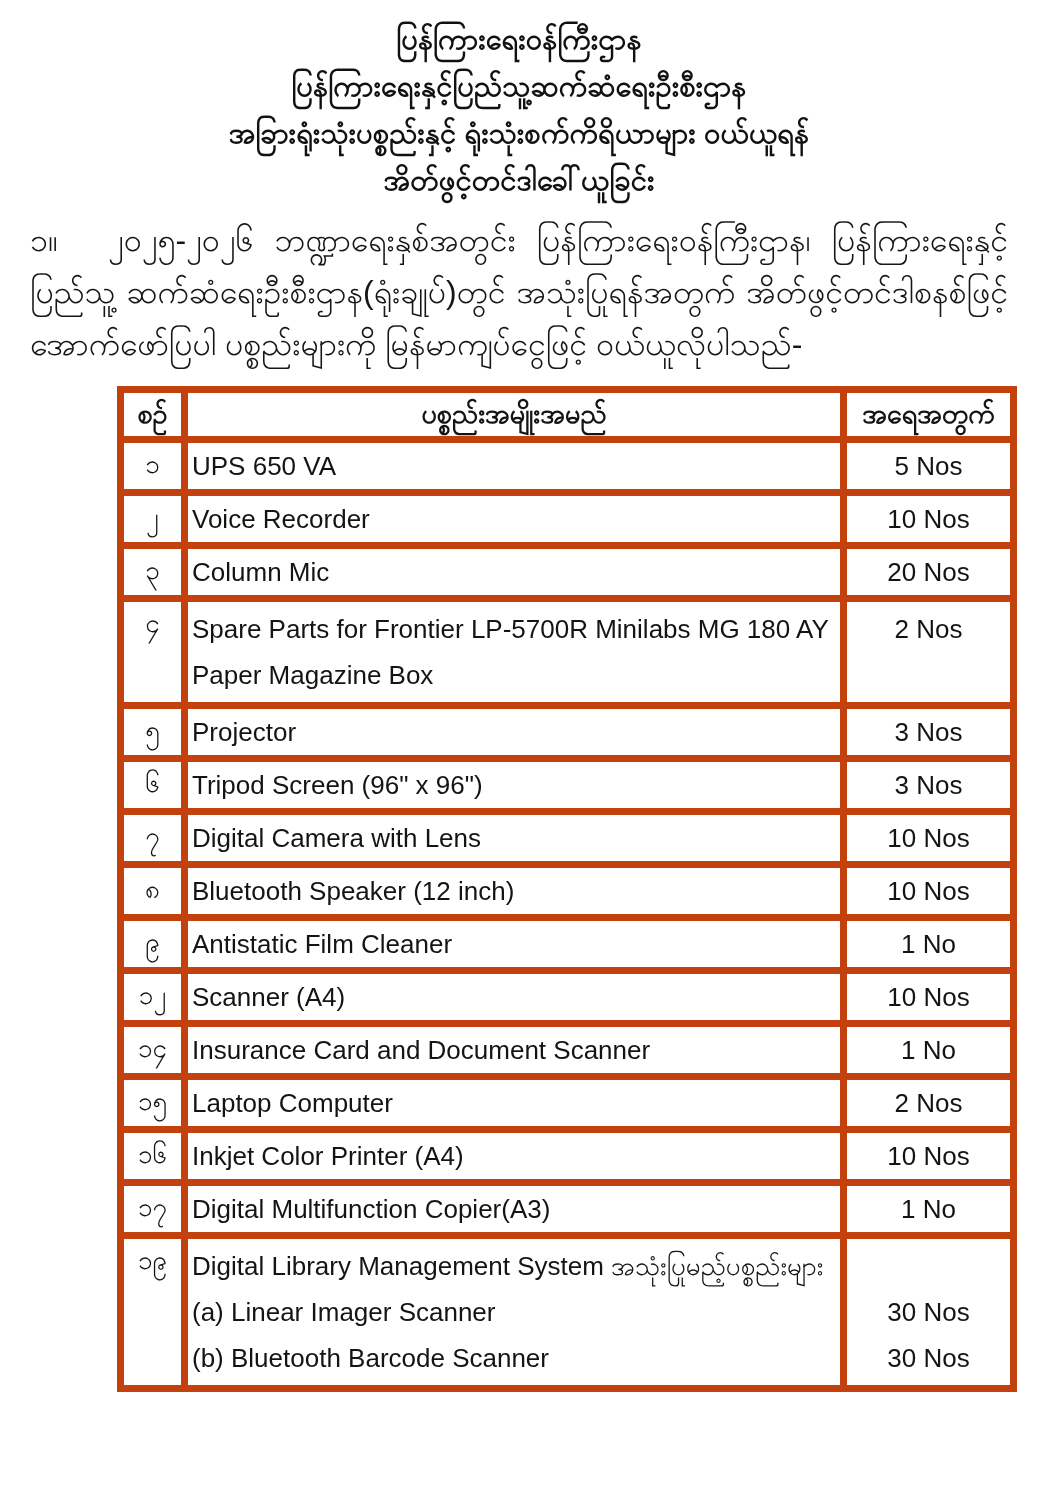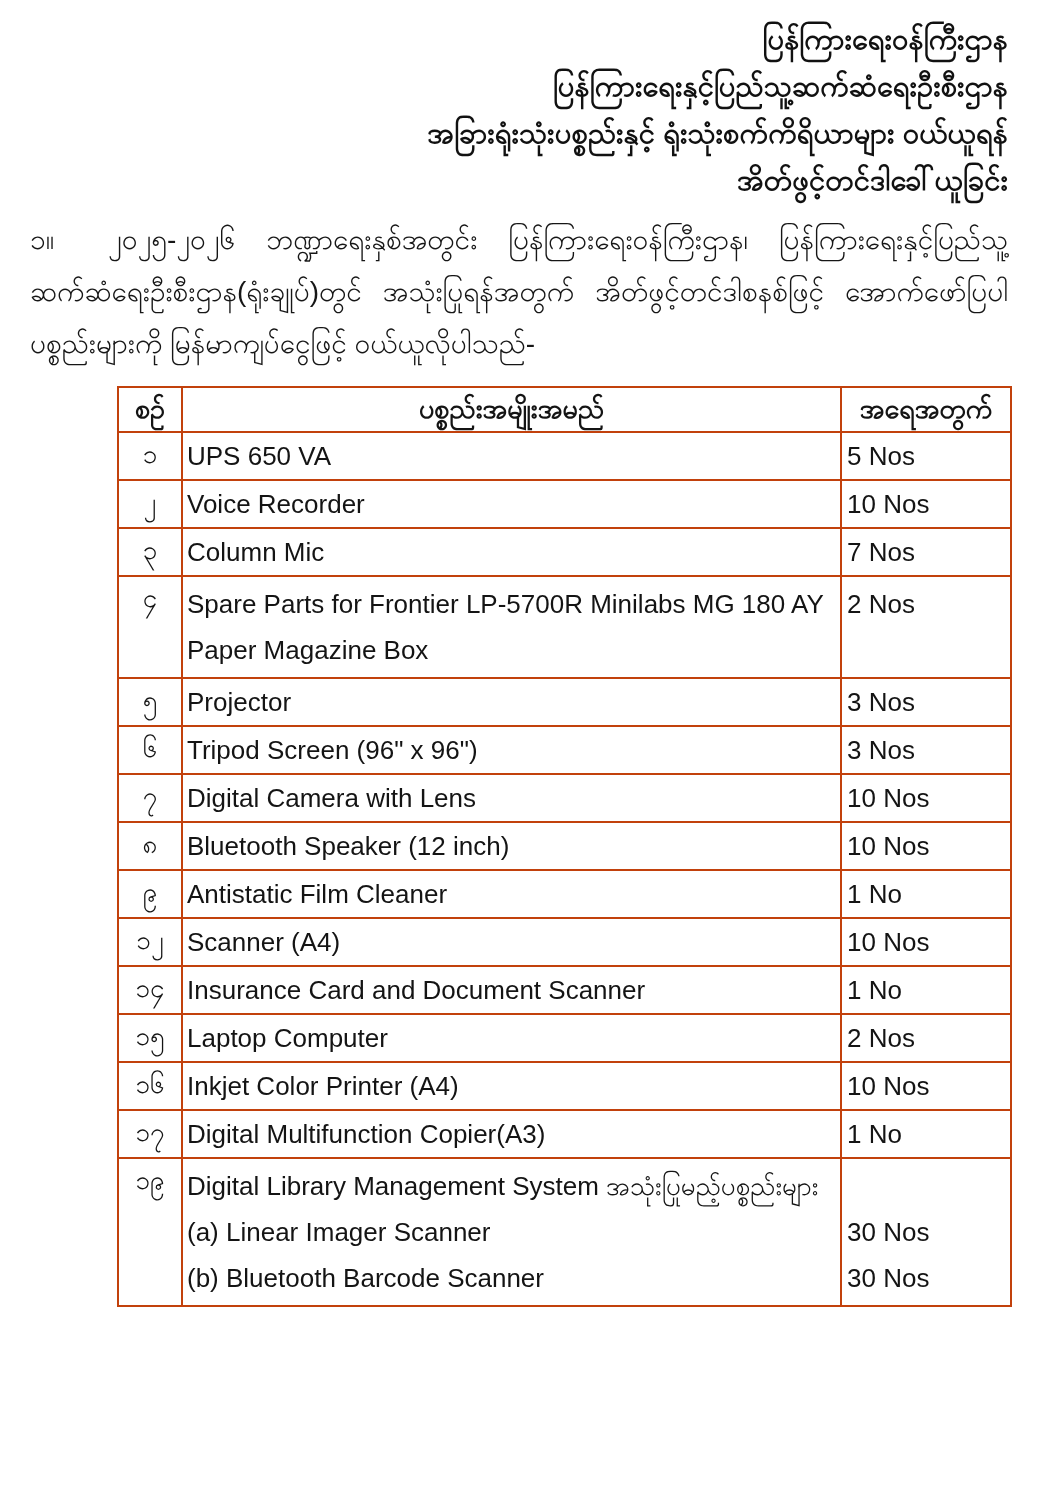--- a/index.html
+++ b/index.html
@@ -17,64 +17,63 @@
     background: #ffffff;
   }
   
   .title-block { text-align: center; margin-top: 4px; }
   .title-line {
     font-weight: bold;
     font-size: 29px;
     line-height: 47px;
     color: #111;
     letter-spacing: 0.2px;
-    text-align: right;
   }
   
   .para {
-    font-size: 28px;
+    font-size: 32px;
     line-height: 52px;
     text-align: justify;
     color: #161616;
     margin-top: 10px;
   }
   .para .para-number {
     display: inline-block;
     width: 78px;
   }
   
   .items-table {
     border-collapse: collapse;
     margin: 16px 0 0 87px;
     width: 893px;
     table-layout: fixed;
   }
   .items-table th, .items-table td {
-    border: 2px solid #c2410c;
+    border: 7px solid #c2410c;
     vertical-align: top;
     font-size: 26px;
     color: #141414;
   }
   .items-table thead th {
     font-weight: bold;
     text-align: center;
     padding: 5px 4px;
     line-height: 33px;
     font-size: 27px;
   }
   .col-no  { width: 64px; }
   .col-item{ width: 659px; }
   .col-qty { width: 170px; }
   td.cell-no {
     text-align: center;
     padding: 4px 2px;
     line-height: 34px;
   }
   td.cell-item { padding: 4px 4px; }
-  td.cell-qty  { padding: 4px 5px; text-align: left; }
+  td.cell-qty  { padding: 4px 5px; text-align: center; }
   .item-line, .qty-line {
     line-height: 34px;
     padding: 2px 0;
     white-space: nowrap;
     overflow: hidden;
   }
   tr.multi .item-line, tr.multi .qty-line { padding: 6px 0; }
 </style>
 </head>
 <body>
@@ -123,21 +122,21 @@
           <td class="cell-qty">
             <div class="qty-line">10 Nos</div>
           </td>
         </tr>
         <tr>
           <td class="cell-no">၃</td>
           <td class="cell-item">
             <div class="item-line">Column Mic</div>
           </td>
           <td class="cell-qty">
-            <div class="qty-line">7 Nos</div>
+            <div class="qty-line">20 Nos</div>
           </td>
         </tr>
         <tr class="multi">
           <td class="cell-no">၄</td>
           <td class="cell-item">
             <div class="item-line">Spare Parts for Frontier LP-5700R Minilabs MG 180 AY</div>
             <div class="item-line">Paper Magazine Box</div>
           </td>
           <td class="cell-qty">
             <div class="qty-line">2 Nos</div>

